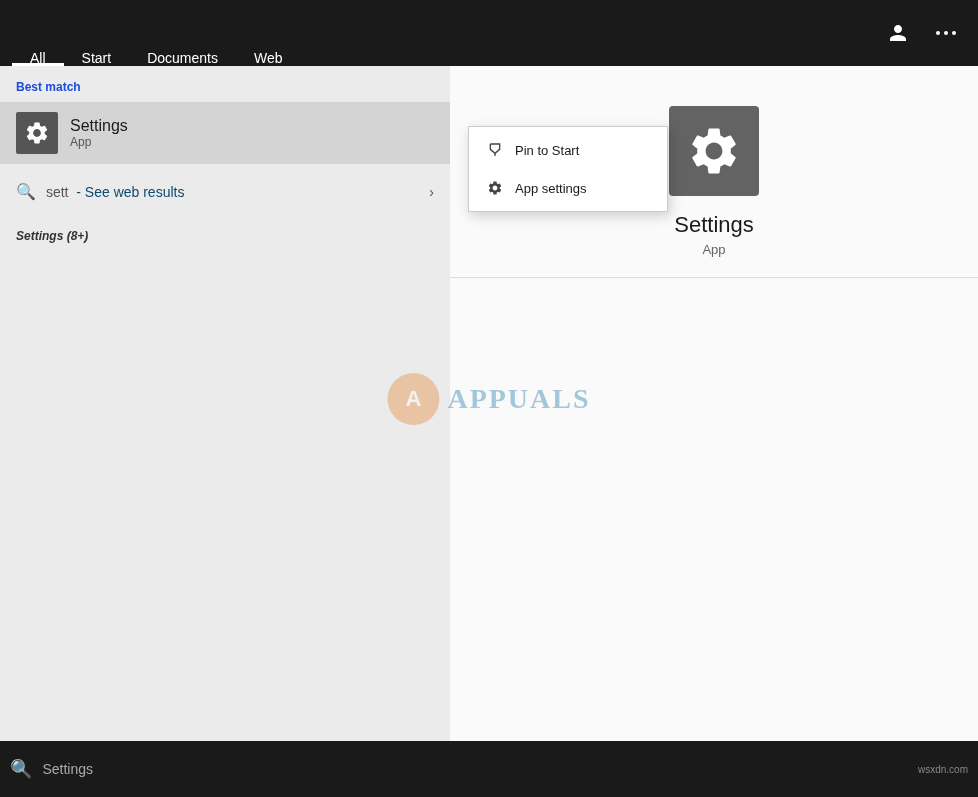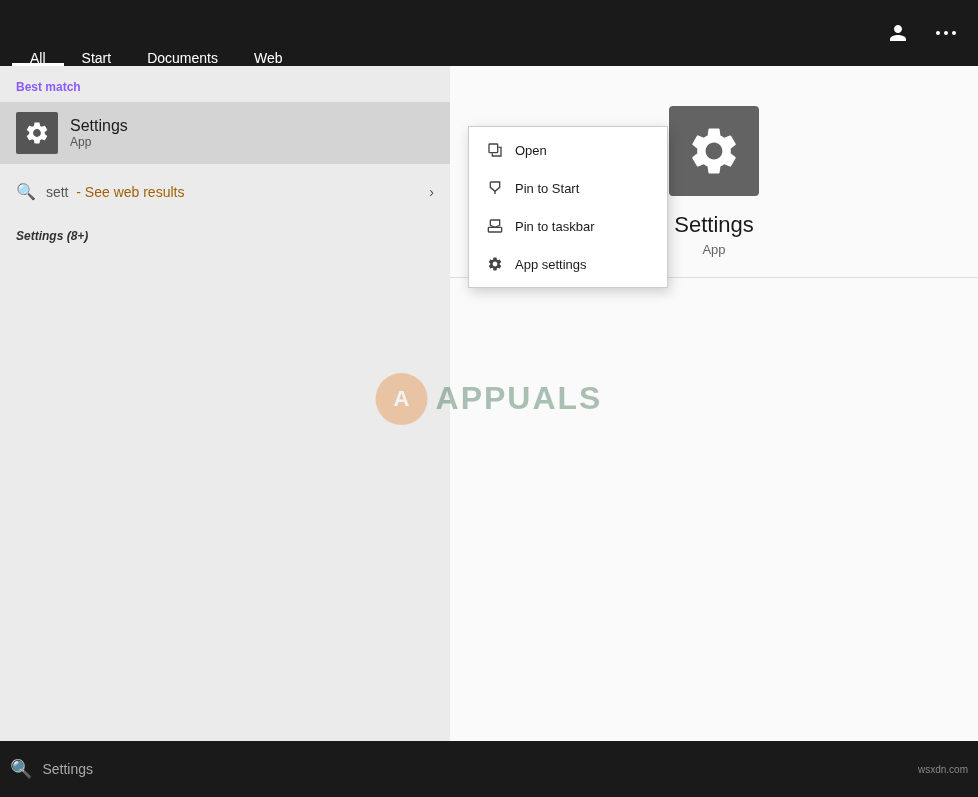--- a/index.html
+++ b/index.html
@@ -75,21 +75,21 @@
     
     .left-panel {
       width: 450px;
       background: #ebebeb;
       flex-shrink: 0;
     }
 
     .section-label {
       font-size: 12px;
       font-weight: 600;
-      color: #8b5cf6;
+      color: #1d4ed8;
       padding: 14px 16px 8px 16px;
       text-transform: none;
     }
 
     .best-match-item {
       display: flex;
       align-items: center;
       padding: 10px 16px;
       background: #d4d4d4;
       cursor: pointer;
@@ -256,24 +256,25 @@
       background: #e67e22;
       border-radius: 50%;
       display: flex;
       align-items: center;
       justify-content: center;
       color: white;
       font-size: 22px;
       font-weight: bold;
     }
     .watermark-text {
-      font-size: 32px;
+      font-size: 28px;
       font-weight: bold;
-      color: #14532d;
+      color: #0369a1;
       letter-spacing: 2px;
+      font-family: Liberation Serif, serif;
     }
 
     
     .taskbar {
       position: absolute;
       bottom: 0;
       left: 0;
       width: 100%;
       height: 56px;
       background: #1a1a1a;
@@ -345,69 +346,51 @@
         <span class="app-name">Settings</span>
         <span class="app-type">App</span>
       </div>
     </div>
 
     <div class="search-web-section">
       <div class="search-web-item">
         <span class="search-web-icon">🔍</span>
         <span class="search-web-text">
           <span>sett</span>
-          &nbsp;<span style="color:#a16207;">- See web results</span>
+          &nbsp;<span style="color:#0c4a6e;">- See web results</span>
         </span>
         <span class="search-web-arrow">›</span>
       </div>
     </div>
 
     <div class="settings-group-label">Settings (8+)</div>
   </div>
 
   <div class="right-panel">
     <div class="right-app-icon">
       <svg viewBox="0 0 24 24">
           <path d="M19.14 12.94c.04-.3.06-.61.06-.94s-.02-.64-.07-.94l2.03-1.58c.18-.14.23-.41.12-.61l-1.92-3.32c-.12-.22-.37-.29-.59-.22l-2.39.96c-.5-.38-1.03-.7-1.62-.94l-.36-2.54c-.04-.24-.24-.41-.48-.41h-3.84c-.24 0-.43.17-.47.41l-.36 2.54c-.59.24-1.13.57-1.62.94l-2.39-.96c-.22-.08-.47 0-.59.22L2.74 8.87c-.12.21-.08.47.12.61l2.03 1.58c-.05.3-.09.63-.09.94s.02.64.07.94l-2.03 1.58c-.18.14-.23.41-.12.61l1.92 3.32c.12.22.37.29.59.22l2.39-.96c.5.38 1.03.7 1.62.94l.36 2.54c.05.24.24.41.48.41h3.84c.24 0 .44-.17.47-.41l.36-2.54c.59-.24 1.13-.56 1.62-.94l2.39.96c.22.08.47 0 .59-.22l1.92-3.32c.12-.22.07-.47-.12-.61l-2.01-1.58zM12 15.6c-1.98 0-3.6-1.62-3.6-3.6s1.62-3.6 3.6-3.6 3.6 1.62 3.6 3.6-1.62 3.6-3.6 3.6z"></path>
         </svg>
     </div>
     <div class="right-app-name">Settings</div>
     <div class="right-app-type">App</div>
     <div class="divider-h"></div>
 
     <div class="context-menu">
-      <div class="context-menu-item">
-        <span class="ctx-icon">
-          <svg width="16" height="16" viewBox="0 0 24 24" fill="none" stroke="#444" stroke-width="2">
-              <rect x="3" y="3" width="13" height="13" rx="1"></rect>
-              <polyline points="17 8 21 8 21 21 8 21 8 17"></polyline>
-            </svg>
-        </span>
-        <span>Open</span>
-      </div>
       <div class="context-menu-item">
         <span class="ctx-icon">
           <svg width="16" height="16" viewBox="0 0 24 24" fill="none" stroke="#444" stroke-width="2">
               <polyline points="5 3 19 3 19 11 12 17 5 11 5 3"></polyline>
               <line x1="12" y1="17" x2="12" y2="21"></line>
             </svg>
         </span>
         <span>Pin to Start</span>
       </div>
       <div class="context-menu-item">
         <span class="ctx-icon">
-          <svg width="16" height="16" viewBox="0 0 24 24" fill="none" stroke="#444" stroke-width="2">
-              <rect x="2" y="14" width="20" height="7" rx="1"></rect>
-              <polyline points="5 3 19 3 19 11 12 14 5 11 5 3"></polyline>
-            </svg>
-        </span>
-        <span>Pin to taskbar</span>
-      </div>
-      <div class="context-menu-item">
-        <span class="ctx-icon">
           <svg width="16" height="16" viewBox="0 0 24 24" fill="#444">
               <path d="M19.14 12.94c.04-.3.06-.61.06-.94s-.02-.64-.07-.94l2.03-1.58c.18-.14.23-.41.12-.61l-1.92-3.32c-.12-.22-.37-.29-.59-.22l-2.39.96c-.5-.38-1.03-.7-1.62-.94l-.36-2.54c-.04-.24-.24-.41-.48-.41h-3.84c-.24 0-.43.17-.47.41l-.36 2.54c-.59.24-1.13.57-1.62.94l-2.39-.96c-.22-.08-.47 0-.59.22L2.74 8.87c-.12.21-.08.47.12.61l2.03 1.58c-.05.3-.09.63-.09.94s.02.64.07.94l-2.03 1.58c-.18.14-.23.41-.12.61l1.92 3.32c.12.22.37.29.59.22l2.39-.96c.5.38 1.03.7 1.62.94l.36 2.54c.05.24.24.41.48.41h3.84c.24 0 .44-.17.47-.41l.36-2.54c.59-.24 1.13-.56 1.62-.94l2.39.96c.22.08.47 0 .59-.22l1.92-3.32c.12-.22.07-.47-.12-.61l-2.01-1.58zM12 15.6c-1.98 0-3.6-1.62-3.6-3.6s1.62-3.6 3.6-3.6 3.6 1.62 3.6 3.6-1.62 3.6-3.6 3.6z"></path>
             </svg>
         </span>
         <span>App settings</span>
       </div>
     </div>
   </div>
 </div>
 

